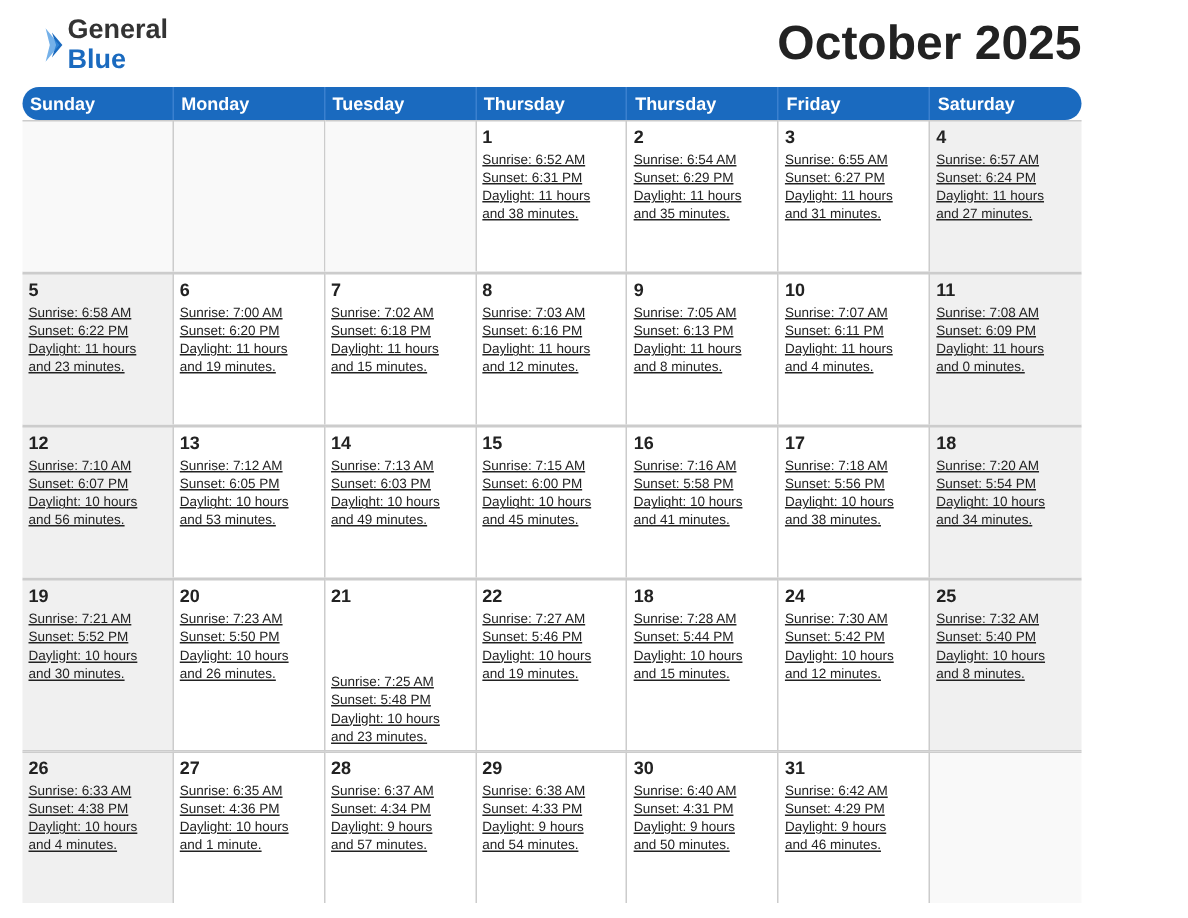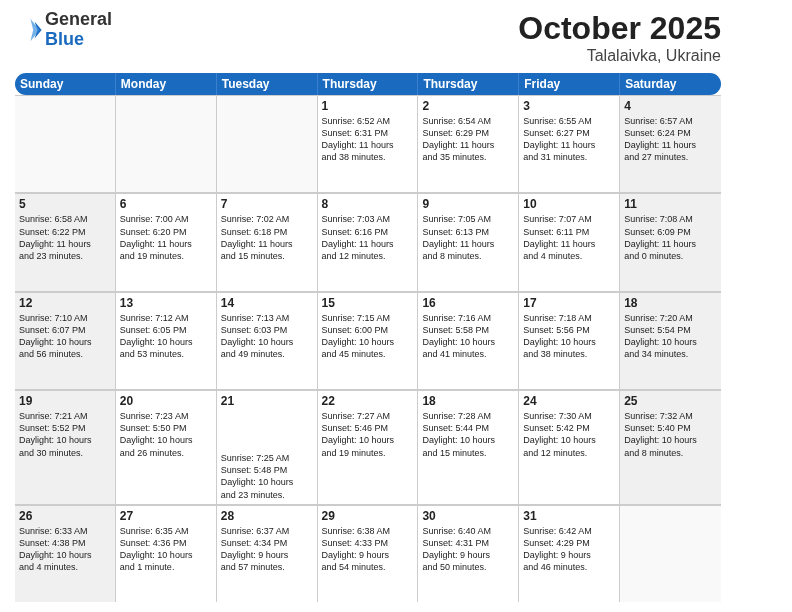--- a/index.html
+++ b/index.html
@@ -99,40 +99,40 @@
     .cal-cell.shaded { background: #f0f0f0; }
     .day-num {
       font-size: 12px;
       font-weight: bold;
       margin-bottom: 2px;
     }
     .cell-text {
       font-size: 9px;
       line-height: 1.35;
       color: #222;
+      text-decoration: underline;
     }
   </style>
 </head>
 <body>
 
 <div class="page">
   <div class="header">
     <div class="logo">
       <svg class="logo-icon" viewBox="0 0 40 40">
         <polygon points="28,8 38,20 28,32 32,20" fill="#1a6abf"></polygon>
         <polygon points="22,4 35,20 22,36 26,20" fill="#3a90df" opacity="0.7"></polygon>
       </svg>
       <div class="logo-text">
         <div class="logo-general">General</div>
         <div class="logo-blue">Blue</div>
       </div>
     </div>
     <div class="title-block">
       <h1>October 2025</h1>
-      <h2>Talalaivka, Ukraine</h2>
     </div>
   </div>
 
   <div class="calendar">
     <div class="cal-header-row">
     <div class="cal-header-cell">Sunday</div>
         <div class="cal-header-cell">Monday</div>
         <div class="cal-header-cell">Tuesday</div>
         <div class="cal-header-cell">Thursday</div>
         <div class="cal-header-cell">Thursday</div>

